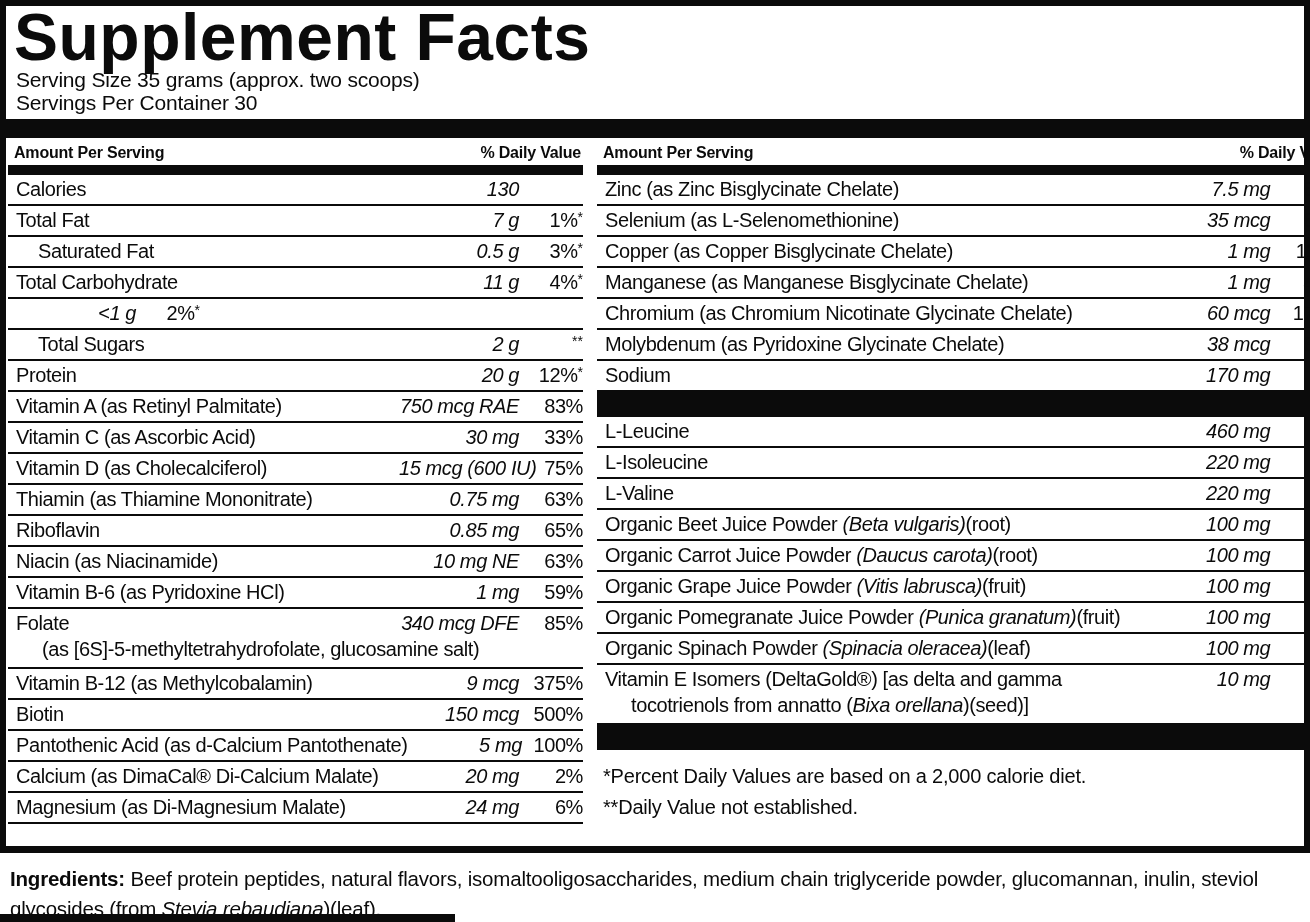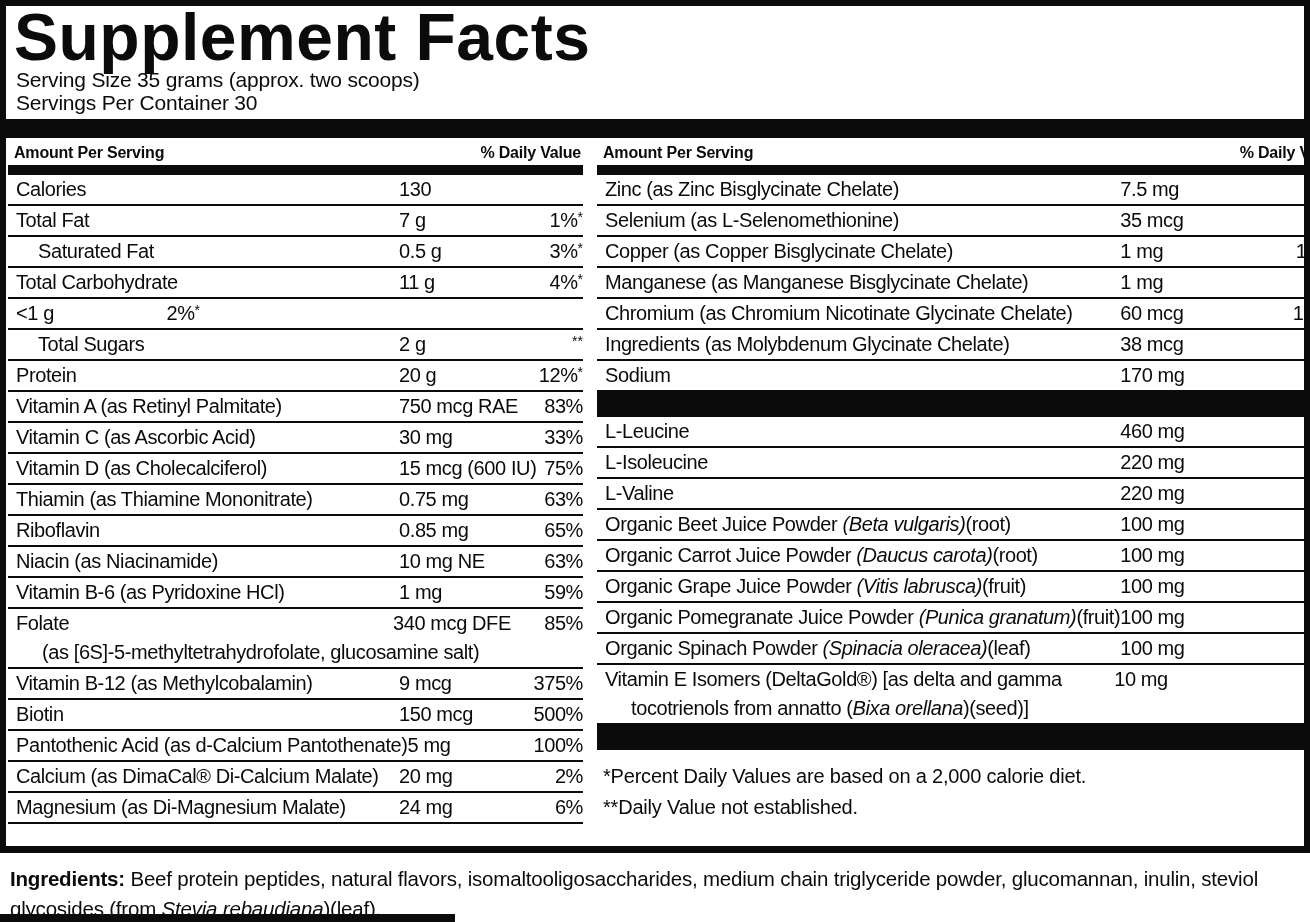--- a/index.html
+++ b/index.html
@@ -54,24 +54,24 @@
   .head-bar { height: 10px; background: #0b0b0b; }
   .row {
     min-height: 31px;
     display: flex;
     align-items: center;
     border-bottom: 2px solid #0b0b0b;
     padding-left: 8px;
     font-size: 20px;
     letter-spacing: -0.4px;
   }
-  .row.double { min-height: 60px; flex-wrap: wrap; align-items: flex-start; padding-top: 3px; gap: 6px; }
+  .row.double { min-height: 60px; flex-wrap: wrap; align-items: flex-start; padding-top: 3px; }
   .row .name { flex: 1; white-space: nowrap; }
   .row.indent .name { padding-left: 22px; }
-  .row .amt { text-align: left; white-space: nowrap; }
+  .row .amt { text-align: right; white-space: nowrap; font-style: italic; }
   .row .dv  { text-align: right; white-space: nowrap; }
   .col-left  .amt { width: 120px; }
   .col-left  .dv  { width: 64px;  }
   .col-right .amt { width: 150px; }
   .col-right .dv  { width: 72px;  }
   .row .sub { width: 100%; padding-left: 26px; margin-top: -3px; white-space: nowrap; }
   .sup { font-size: 14px; position: relative; top: -5px; letter-spacing: 0; }
   .section-bar { height: 25px; background: #0b0b0b; }
   .footnotes { padding: 11px 0 0 6px; font-size: 20px; line-height: 31px; letter-spacing: -0.2px; }
   .ingredients {
@@ -238,21 +238,21 @@
             <span class="name">Manganese (as Manganese Bisglycinate Chelate)</span>
             <span class="amt">1 mg</span>
             <span class="dv">43%</span>
           </div>
           <div class="row">
             <span class="name">Chromium (as Chromium Nicotinate Glycinate Chelate)</span>
             <span class="amt">60 mcg</span>
             <span class="dv">171%</span>
           </div>
           <div class="row">
-            <span class="name">Ingredients (as Molybdenum Glycinate Chelate)</span>
+            <span class="name">Molybdenum (as Pyridoxine Glycinate Chelate)</span>
             <span class="amt">38 mcg</span>
             <span class="dv">84%</span>
           </div>
           <div class="row">
             <span class="name">Sodium</span>
             <span class="amt">170 mg</span>
             <span class="dv">7%</span>
           </div>
         </div>
       <div class="section-bar"></div>

